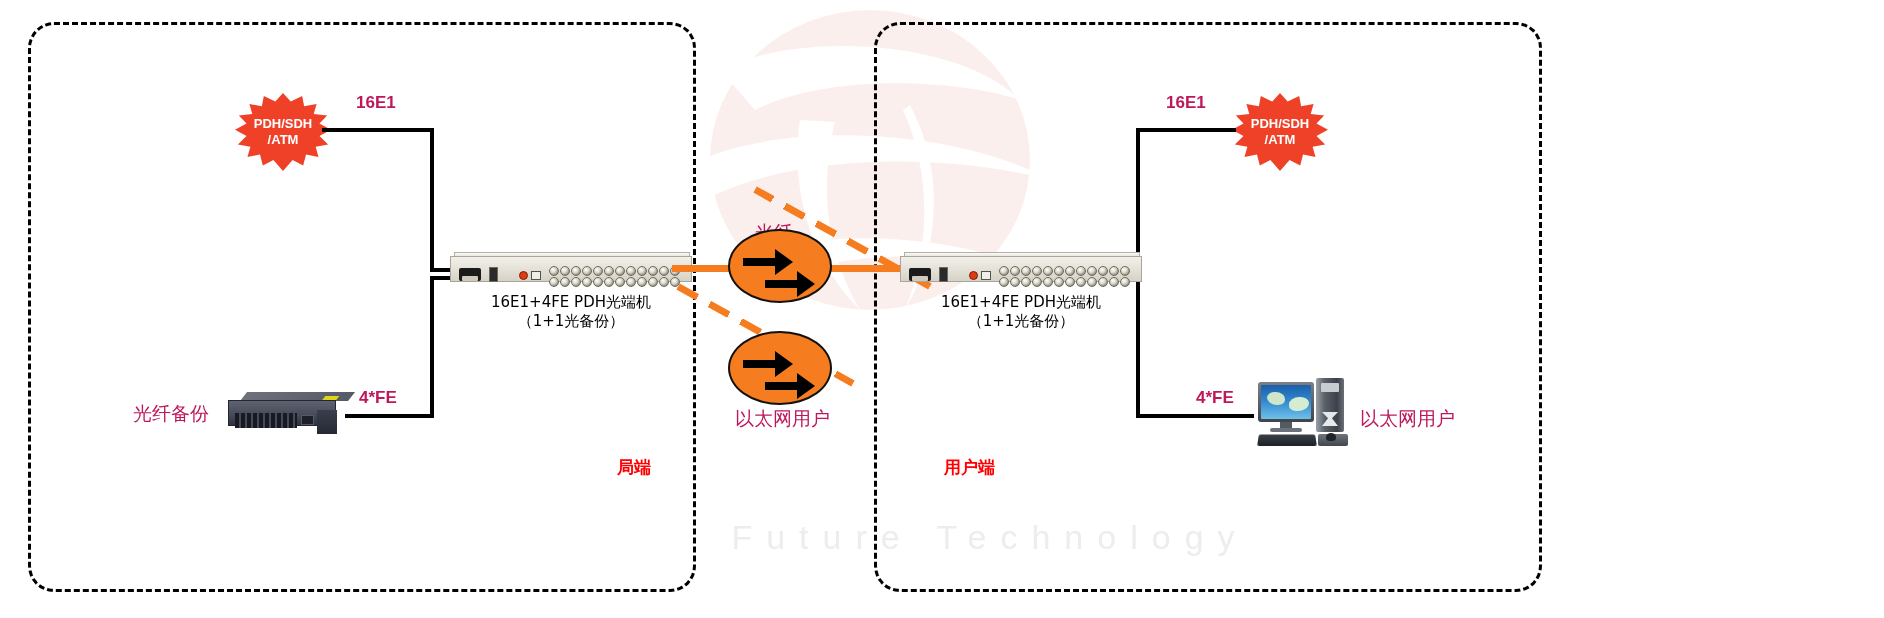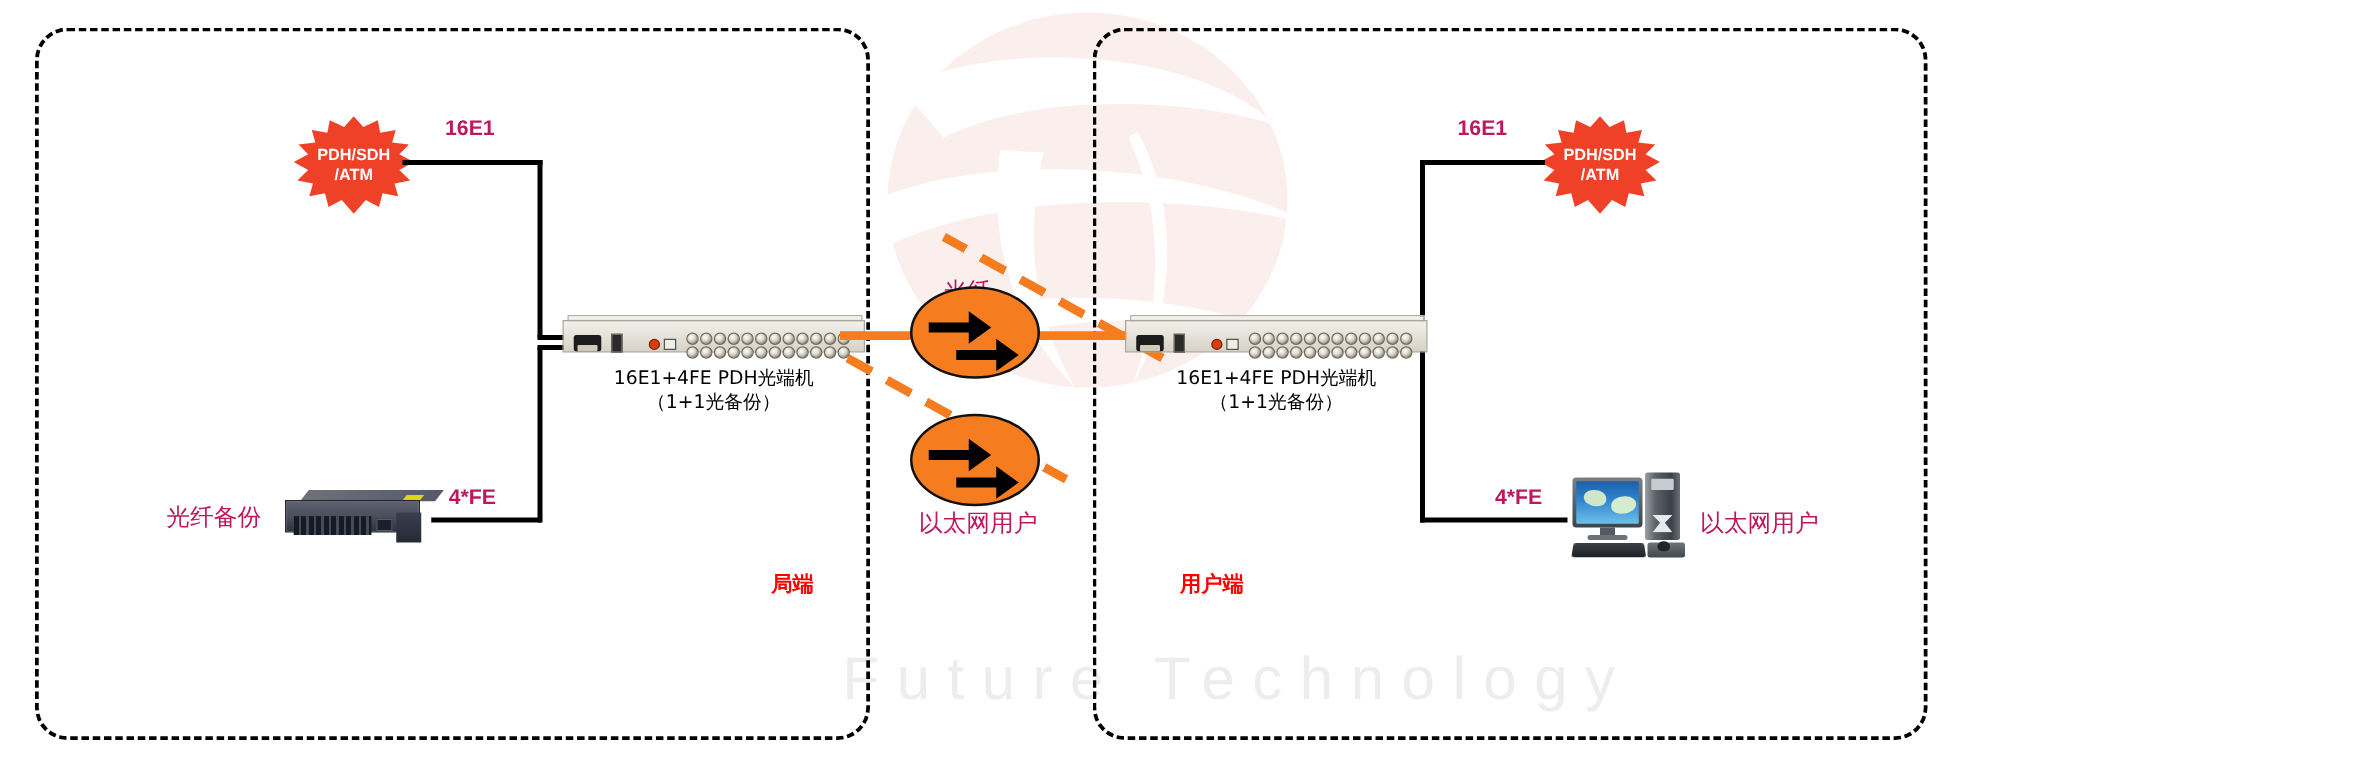--- a/index.html
+++ b/index.html
@@ -12,21 +12,21 @@
   
   .wm{position:absolute;pointer-events:none;user-select:none;}
   .wm-cn{
     left:640px;top:400px;width:700px;text-align:center;
     font-family:"DejaVu Sans","Liberation Sans",sans-serif;
     font-size:112px;font-weight:bold;color:#e9e9e9;letter-spacing:6px;
     line-height:1;
   }
   .wm-en{
     left:600px;top:520px;width:780px;text-align:center;
-    font-size:48px;color:#ededed;letter-spacing:14px;line-height:1;
+    font-size:34px;color:#ededed;letter-spacing:14px;line-height:1;
     font-family:"Liberation Sans",sans-serif;
   }
   .wm-globe{
     left:660px;top:10px;width:420px;height:330px;
     opacity:.5;
   }
 
   
   .zone{
     position:absolute;border:3px dashed #000;border-radius:26px;

